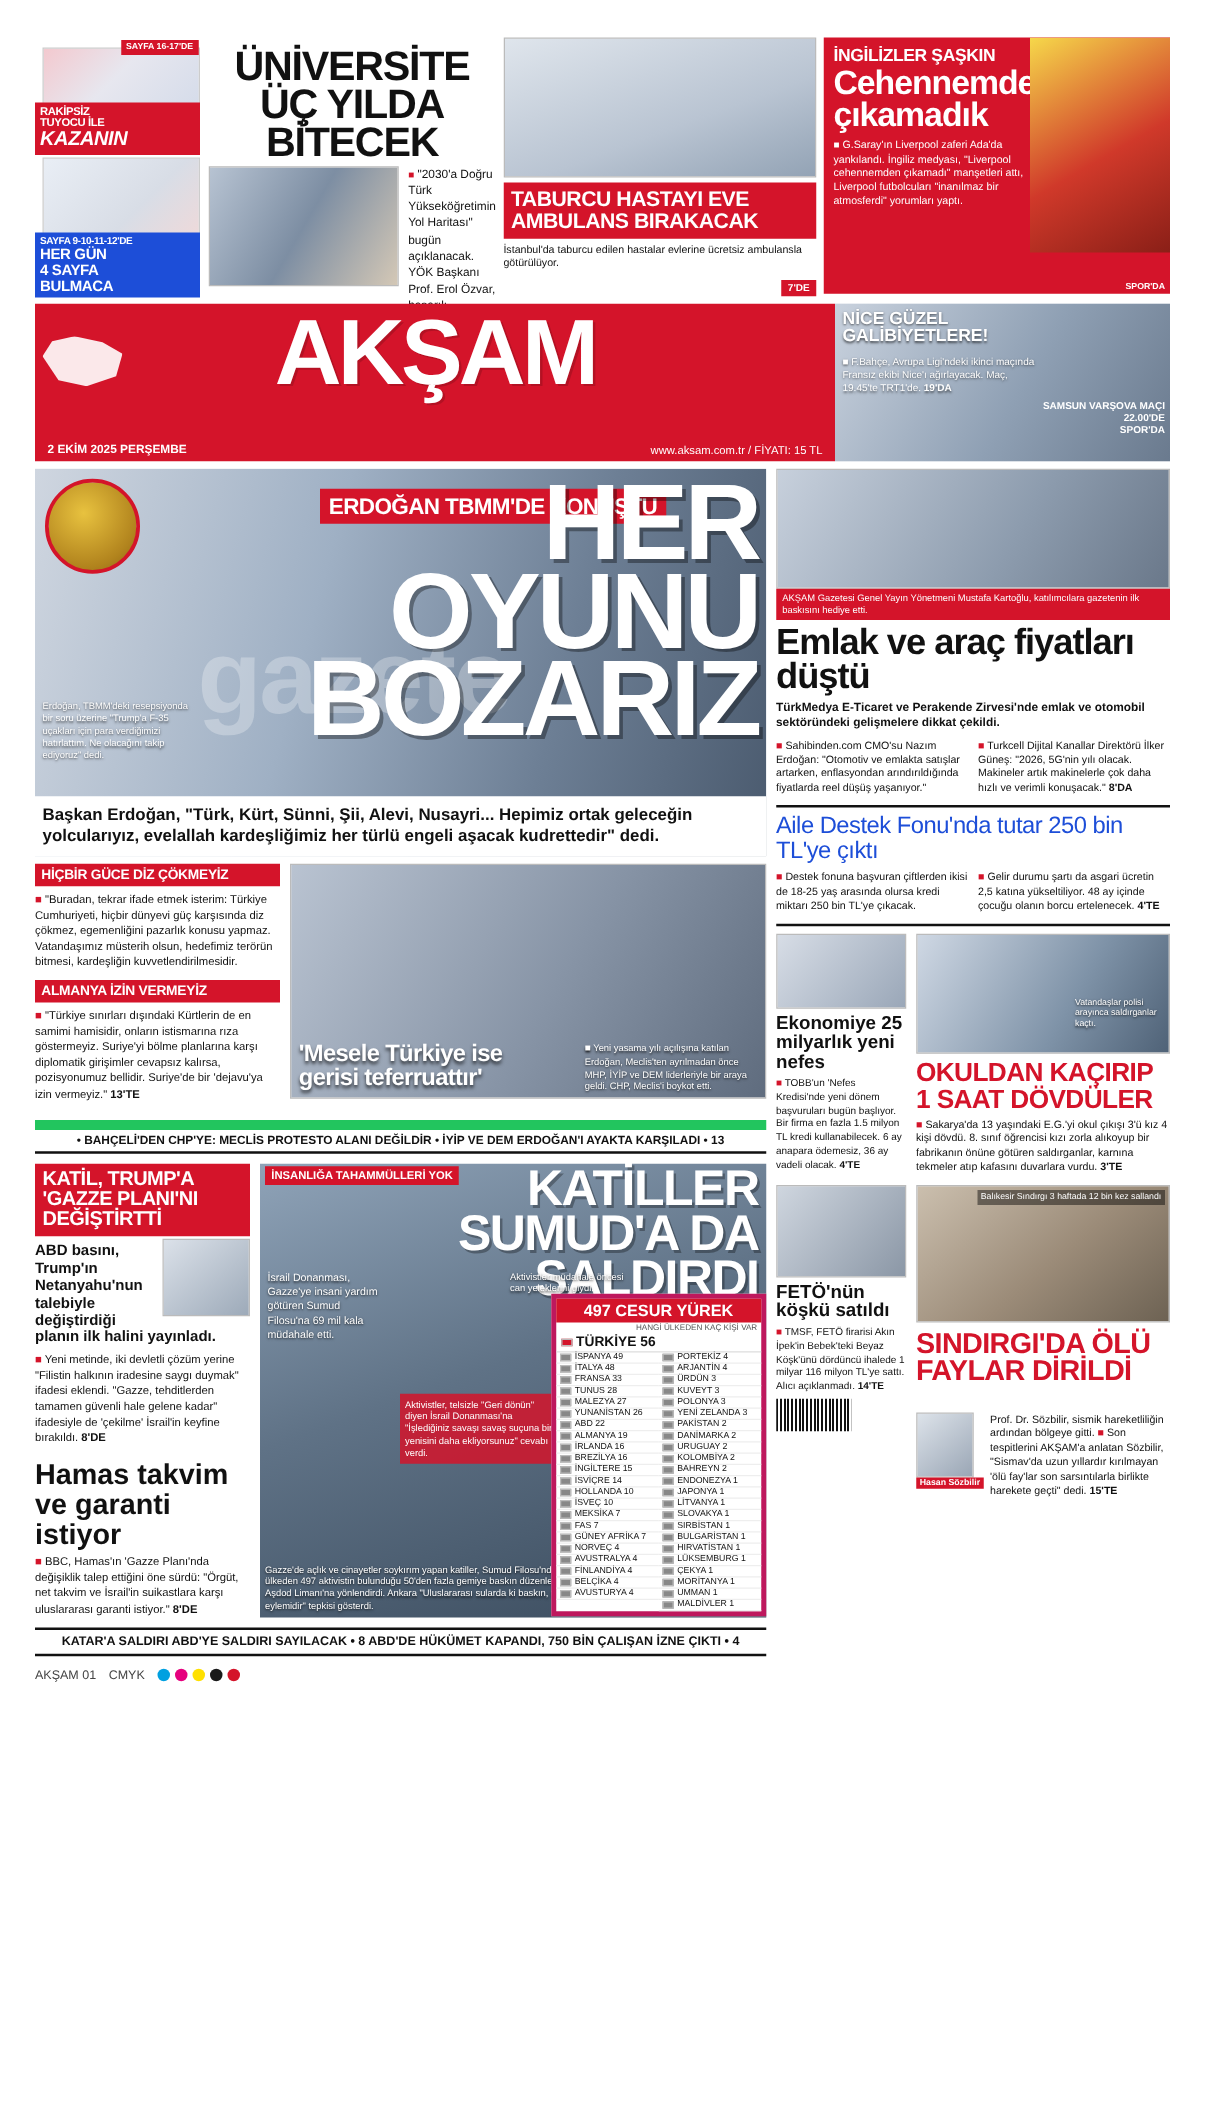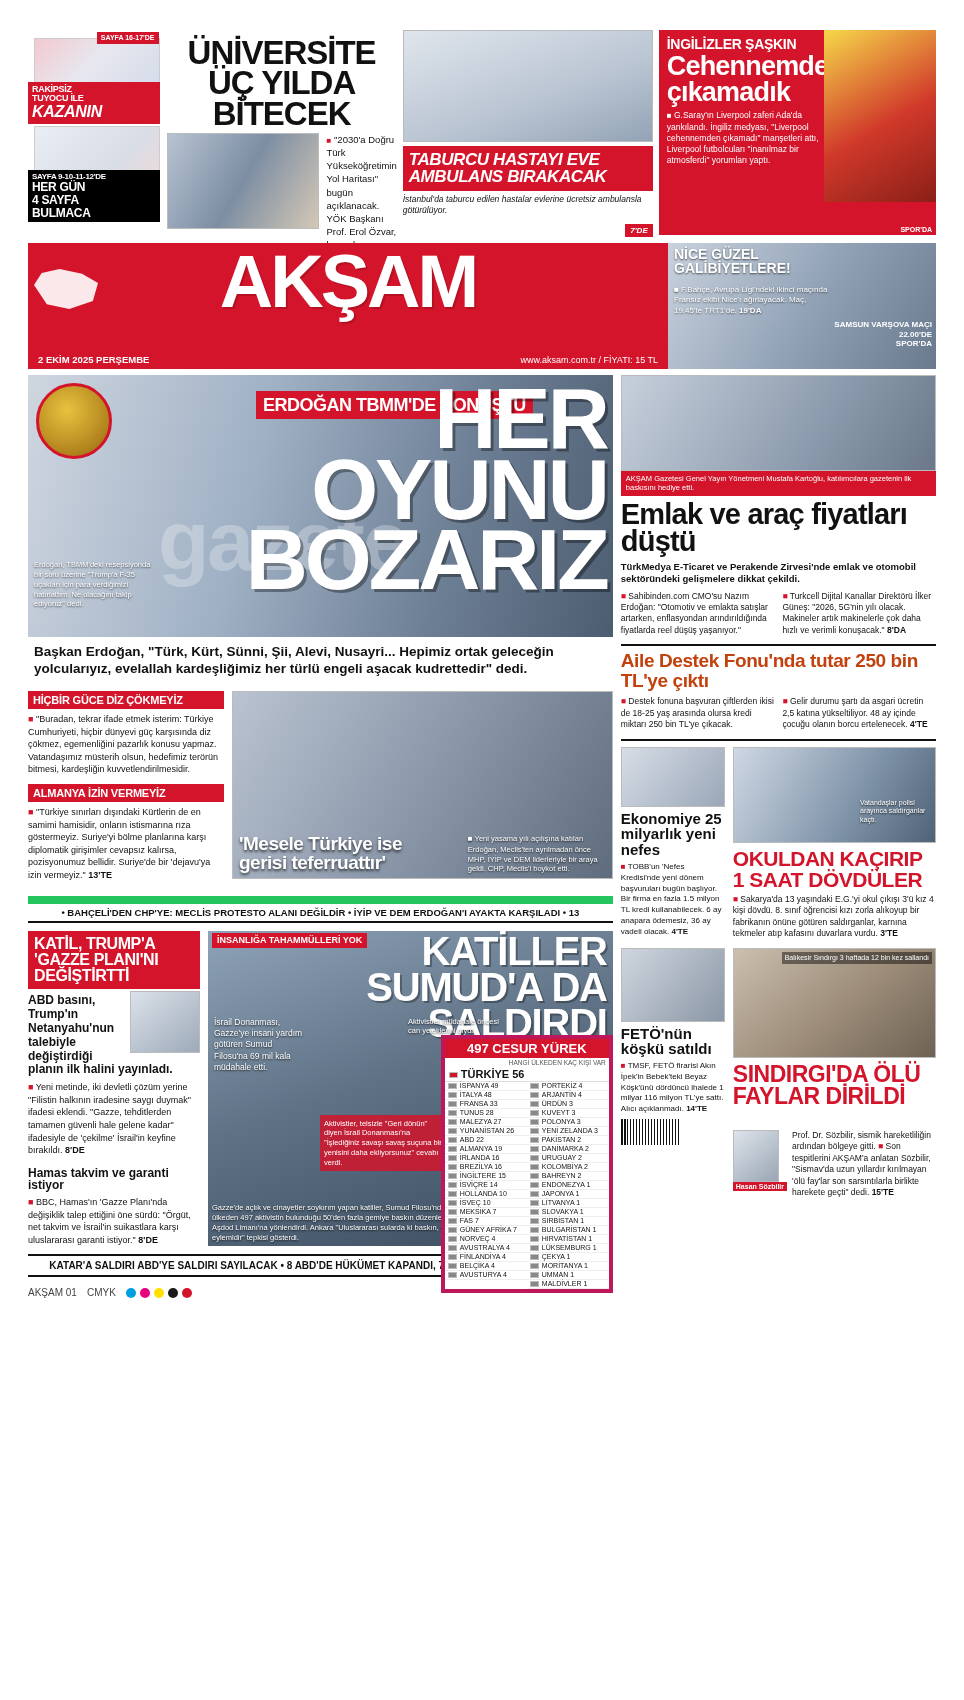--- a/index.html
+++ b/index.html
@@ -40,37 +40,37 @@
     position: absolute; top: 96px; left: 6px; width: 126px; height: 70px;
     background: linear-gradient(135deg,#e9eef5,#d8dde6 60%,#f0d9d9);
     border: 1px solid #ccc;
   }
   .promo-red1 {
     top: 52px; background: #d4142a; color: #fff; font-size: 13px;
   }
   .promo-red1 .l1 { font-size: 9px; }
   .promo-red1 .l2 { font-size: 16px; font-style: italic; }
   .promo-red2 {
-    top: 140px; background: #000000; color: #fff; font-size: 12px;
+    top: 156px; background: #1d4ed8; color: #fff; font-size: 12px;
   }
 
   .uni { flex: 1; display: flex; flex-direction: column; gap: 4px; }
   .uni-head {
     font-size: 33px; font-weight: bold; line-height: 0.92; letter-spacing: -1px;
     text-align: center; padding-top: 8px;
   }
   .uni-body { display: flex; gap: 8px; }
   .uni-photo {
     width: 152px; height: 96px;
     background: linear-gradient(120deg,#b7c3d2,#7d8ea3 50%,#d4c8b6);
     border: 1px solid #bbb;
   }
   .uni-text { flex: 1; font-size: 9.5px; line-height: 1.38; }
   .uni-text .sq { color: #d4142a; font-size: 8px; }
-  .amb { width: 250px; position: relative; font-style: italic; }
+  .amb { width: 250px; position: relative; }
   .amb-photo {
     width: 250px; height: 112px;
     background: linear-gradient(160deg,#dfe5ec,#b9c4d2 60%,#93a3b5);
     border: 1px solid #bbb;
   }
   .amb-head {
     margin-top: 4px; background: #d4142a; color: #fff; font-weight: bold;
     font-size: 17px; line-height: 1.02; padding: 5px 6px; letter-spacing: -0.4px;
   }
   .amb-text { font-size: 8.5px; line-height: 1.3; padding: 3px 4px 0 0; }
@@ -193,21 +193,21 @@
   .gaza { margin-top: 8px; display: flex; gap: 8px; }
   .gaza-left { width: 172px; }
   .gl-head {
     background: #d4142a; color: #fff; font-size: 16px; font-weight: bold;
     line-height: 1.02; padding: 5px 6px; letter-spacing: -0.4px;
   }
   .gl-sub { font-size: 12px; font-weight: bold; margin-top: 5px; line-height: 1.15; }
   .gl-photo { float: right; width: 70px; height: 62px; margin: 2px 0 2px 5px;
     background: linear-gradient(140deg,#dbe1e9,#9daab9); border: 1px solid #bbb; }
   .gl-text { font-size: 9px; line-height: 1.4; margin-top: 4px; }
-  .gl-head2 { font-size: 12px; font-weight: bold; line-height: 1.05; margin-top: 10px; }
+  .gl-head2 { font-size: 23px; font-weight: bold; line-height: 1.05; margin-top: 10px; }
   .gaza-right { flex: 1; position: relative; }
   .gr-kicker { position: absolute; left: 4px; top: 2px; background: #d4142a; color: #fff;
     font-size: 9px; font-weight: bold; padding: 3px 5px; line-height: 1.1; z-index: 3; }
   .gr-head {
     text-align: right; color: #fff; font-size: 40px; font-weight: bold;
     line-height: 0.9; letter-spacing: -1.2px; text-shadow: 2px 2px 0 rgba(0,0,0,.3);
     position: relative; z-index: 3; padding: 2px 6px 0 0;
   }
   .gr-photo {
     position: absolute; inset: 0;
@@ -242,21 +242,21 @@
   
   .emlak-photo { width: 100%; height: 96px; background: linear-gradient(120deg,#c7d0dc,#8d9cae 60%,#6a788a); border: 1px solid #bbb; }
   .emlak-cap { background: #d4142a; color: #fff; font-size: 7.5px; line-height: 1.25; padding: 3px 5px; }
   .emlak-head { font-size: 29px; font-weight: bold; line-height: 0.95; letter-spacing: -0.8px; margin-top: 5px; }
   .emlak-deck { font-size: 9.5px; font-weight: bold; line-height: 1.3; margin-top: 5px; }
   .emlak-cols { display: flex; gap: 8px; margin-top: 5px; font-size: 8.5px; line-height: 1.35; }
   .emlak-cols .c { width: 50%; }
   .sq { color: #d4142a; }
 
   .aile { margin-top: 8px; border-top: 2px solid #111; padding-top: 5px; }
-  .aile-head { color: #c2410c; font-size: 19px; font-weight: bold; line-height: 1.05; letter-spacing: -0.4px; }
+  .aile-head { color: #1d4ed8; font-size: 19px; font-weight: normal; line-height: 1.05; letter-spacing: -0.4px; }
   .aile-cols { display: flex; gap: 8px; margin-top: 5px; font-size: 8.5px; line-height: 1.35; }
   .aile-cols .c { width: 50%; }
 
   .side2 { display: flex; gap: 8px; margin-top: 8px; border-top: 2px solid #111; padding-top: 6px; }
   .eko { width: 104px; }
   .eko-photo { width: 100%; height: 60px; background: linear-gradient(130deg,#d7dde6,#9aa7b8); border: 1px solid #bbb; }
   .eko-head { font-size: 15px; font-weight: bold; line-height: 1.05; margin-top: 4px; }
   .eko-text { font-size: 8px; line-height: 1.35; margin-top: 4px; }
   .okul { flex: 1; position: relative; }
   .okul-photo { width: 100%; height: 96px; background: linear-gradient(120deg,#cfd8e4,#7f93a8 60%,#4f6277); border: 1px solid #bbb; }

